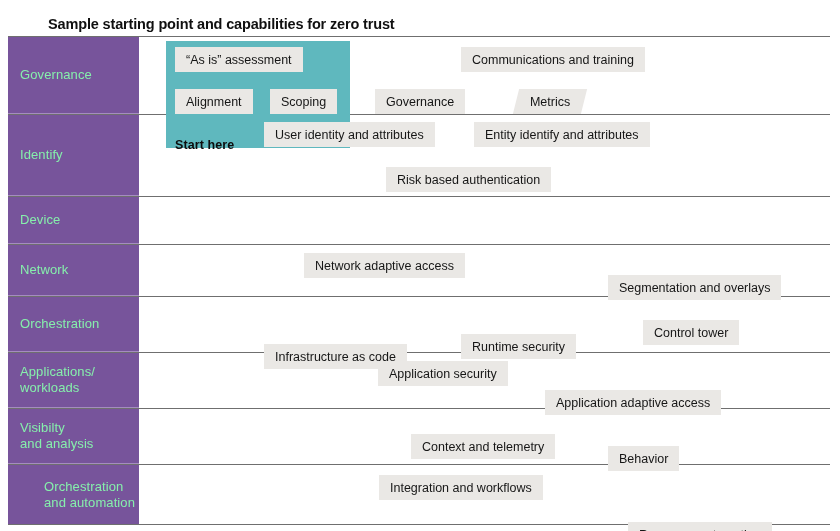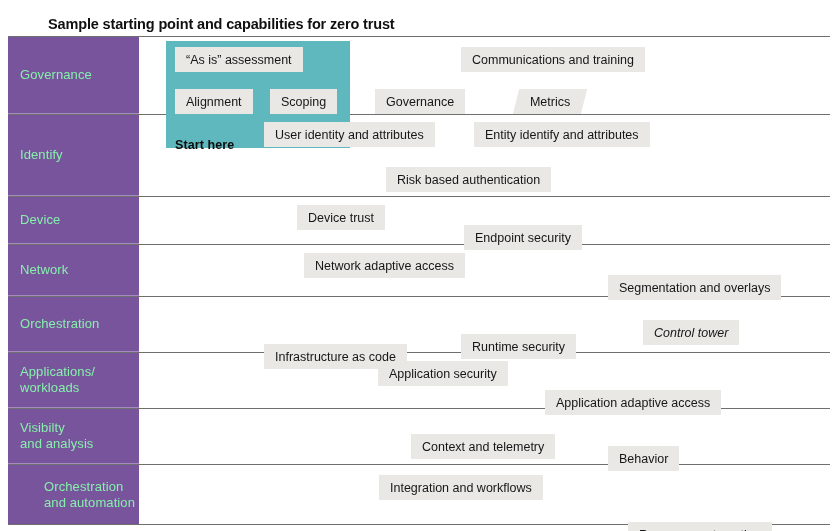--- a/index.html
+++ b/index.html
@@ -157,28 +157,20 @@
         <div class="chip" style="left: 335px; top: 7px;">
           <span>Entity identify and attributes</span>
         </div>
         <div class="chip" style="left: 247px; top: 52px;">
           <span>Risk based authentication</span>
         </div>
       </div>
     </div>
     <div class="row" style="top: 161px; height: 48px;">
       <div class="row-label" style="white-space: pre-line;">Device</div>
-      <div class="row-track">
-        <div class="chip" style="left: 158px; top: 8px;">
-          <span>Device trust</span>
-        </div>
-        <div class="chip" style="left: 325px; top: 28px;">
-          <span>Endpoint security</span>
-        </div>
-      </div>
     </div>
     <div class="row" style="top: 209px; height: 52px;">
       <div class="row-label" style="white-space: pre-line;">Network</div>
       <div class="row-track">
         <div class="chip" style="left: 165px; top: 8px;">
           <span>Network adaptive access</span>
         </div>
         <div class="chip" style="left: 469px; top: 30px;">
           <span>Segmentation and overlays</span>
         </div>
@@ -186,21 +178,21 @@
     </div>
     <div class="row" style="top: 261px; height: 56px;">
       <div class="row-label" style="white-space: pre-line;">Orchestration</div>
       <div class="row-track">
         <div class="chip" style="left: 125px; top: 8px; margin-top: 39px;">
           <span>Infrastructure as code</span>
         </div>
         <div class="chip" style="left: 322px; top: 37px;">
           <span>Runtime security</span>
         </div>
-        <div class="chip" style="left: 504px; top: 23px; font-style: italic;">
+        <div class="chip" style="left: 504px; top: 23px;">
           <span>Control tower</span>
         </div>
       </div>
     </div>
     <div class="row" style="top: 317px; height: 56px;">
       <div class="row-label" style="white-space: pre-line;">Applications/
 workloads</div>
       <div class="row-track">
         <div class="chip" style="left: 239px; top: 8px;">
           <span>Application security</span>

